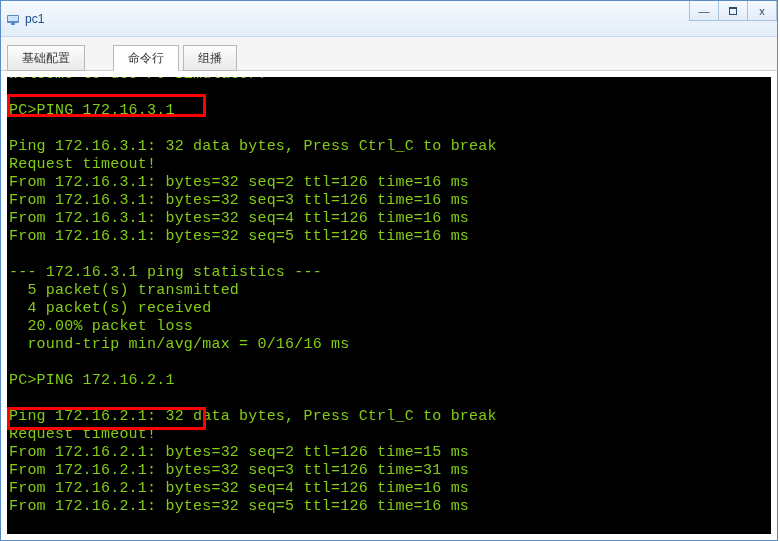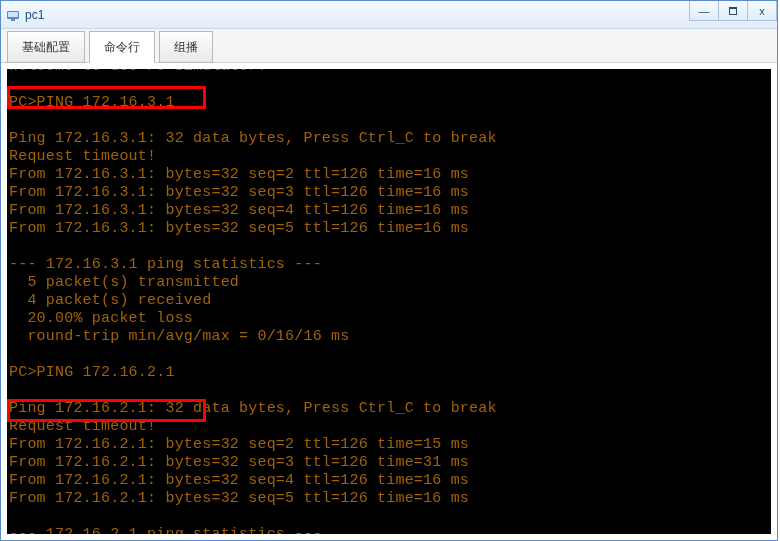--- a/index.html
+++ b/index.html
@@ -14,21 +14,21 @@
   }
   .window {
     width: 778px;
     height: 541px;
     border: 1px solid #5a8bc5;
     background: #fff;
     display: flex;
     flex-direction: column;
   }
   .titlebar {
-    height: 28px;
+    height: 36px;
     background: linear-gradient(to bottom, #f4f9fe, #e2edf9);
     border-bottom: 1px solid #c7d8ec;
     display: flex;
     align-items: center;
     padding: 0 4px;
     position: relative;
   }
   .titlebar .icon {
     width: 16px;
     height: 16px;
@@ -70,48 +70,49 @@
   }
   .tab-area {
     height: 34px;
     background: #f5f5f5;
     border-bottom: 1px solid #d0d0d0;
     display: flex;
     align-items: flex-end;
     padding: 0 6px;
   }
   .tab {
-    height: 32px;
+    height: 26px;
     padding: 0 14px;
     font-size: 12px;
     color: #333;
     background: linear-gradient(to bottom, #fdfdfd, #e9e9e9);
     border: 1px solid #b9b9b9;
     margin-right: 4px;
     display: flex;
     align-items: center;
     cursor: pointer;
     position: relative;
     top: 1px;
   }
   .tab.active {
     background: #fff;
     border-bottom: 1px solid #fff;
+    margin-left: 24px;
   }
   .body-area {
     flex: 1;
     padding: 6px;
     background: #fff;
     overflow: hidden;
   }
   .terminal {
     width: 100%;
     height: 100%;
     background: #000;
-    color: #a16207;
+    color: #84cc16;
     font-family: "Courier New", monospace;
     font-size: 15px;
     line-height: 18px;
     padding: 2px 19px 0 2px;
     position: relative;
     overflow: hidden;
     white-space: pre;
   }
   .terminal .line {
     white-space: pre;

